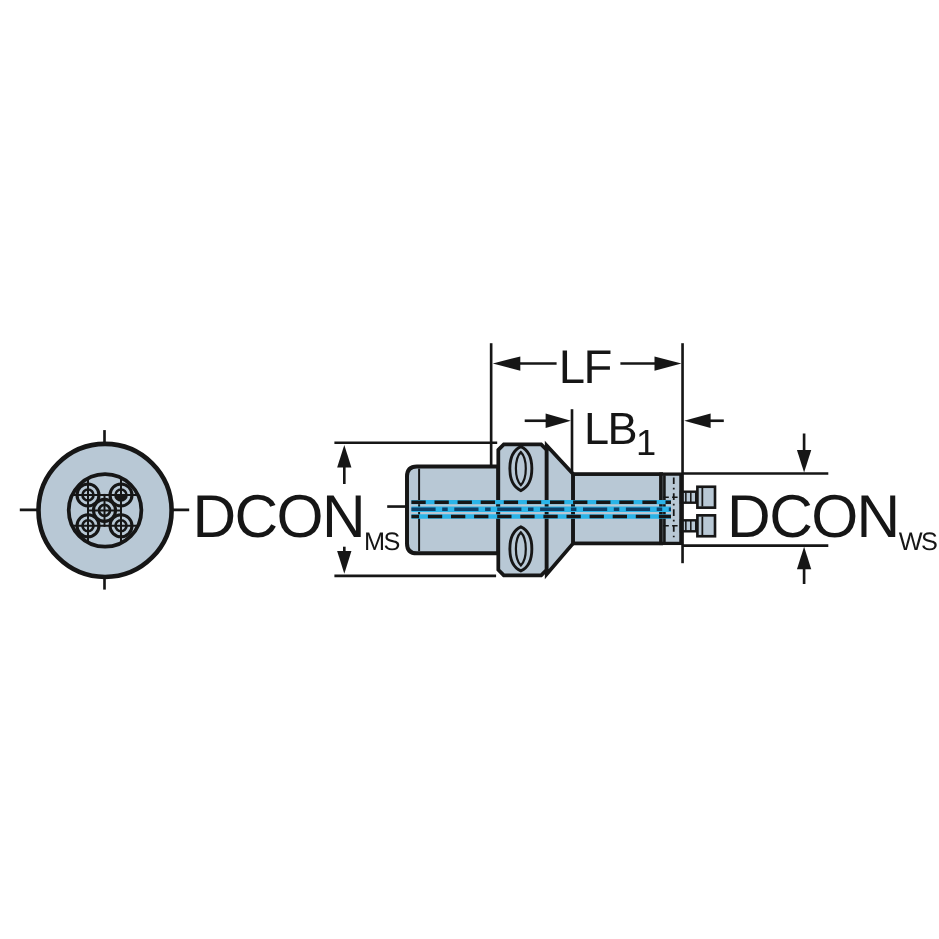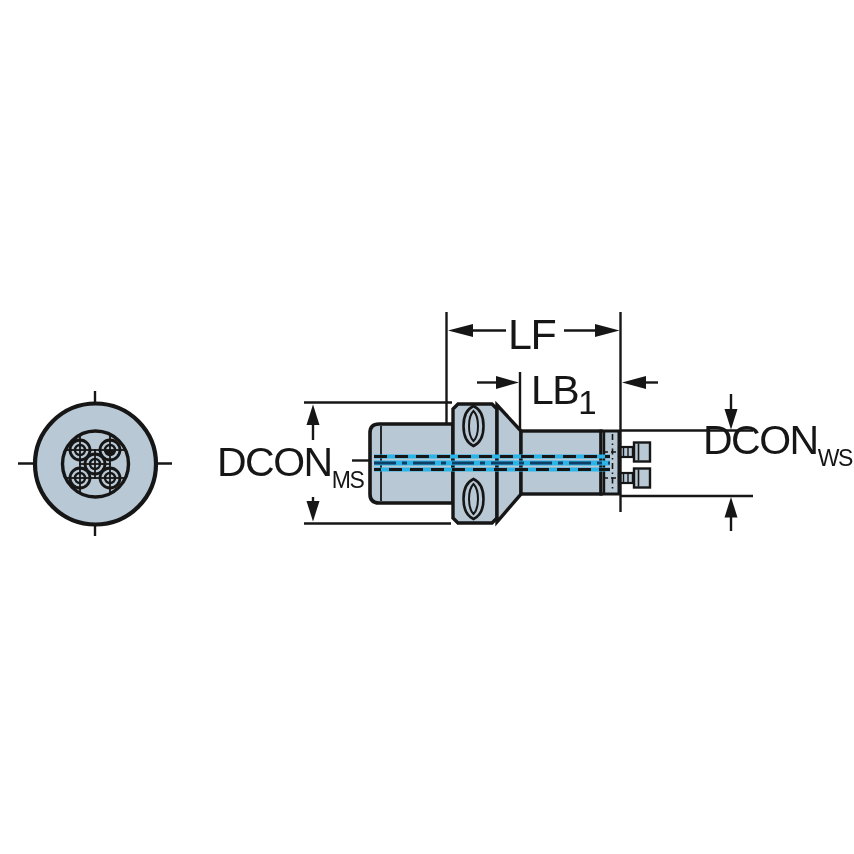--- a/index.html
+++ b/index.html
@@ -19,21 +19,21 @@
   svg{position:absolute;left:0;top:0;}
   .fill-body{fill:var(--body-fill);}
   .no-fill{fill:none;}
   .sk{stroke:var(--outline);}
   .sc{stroke:var(--coolant-cyan);}
   .sd{stroke:var(--centerline-dark);}
   .label{
     position:absolute;line-height:1;white-space:nowrap;
     color:var(--outline);letter-spacing:-1.5px;
   }
-  .label .main{font-size:41px;margin-left:42px;}
+  .label .main{font-size:55px;}
   .label .sub{font-size:23px;position:relative;top:12px;}
   .label .sub-sm{font-size:33px;position:relative;top:10px;}
   .lf-main{font-size:43px;}
   .lb-main{font-size:41px;margin-top:40px;}
 </style>
 </head>
 <body>
 
 <div class="stage">
 
@@ -170,17 +170,17 @@
   </div>
 
   <div class="label" style="left:531px;top:370px;">
     <span class="lb-main">LB</span><span class="sub-sm">1</span>
   </div>
 
   <div class="label" style="left:175px;top:442px;">
     <span class="main">DCON</span><span class="sub">MS</span>
   </div>
 
-  <div class="label" style="left:661px;top:420px;text-align:center;">
+  <div class="label" style="left:661px;top:442px;text-align:center;">
     <span class="main">DCON</span><span class="sub">WS</span>
   </div>
 
 </div>
 
 </body></html>

